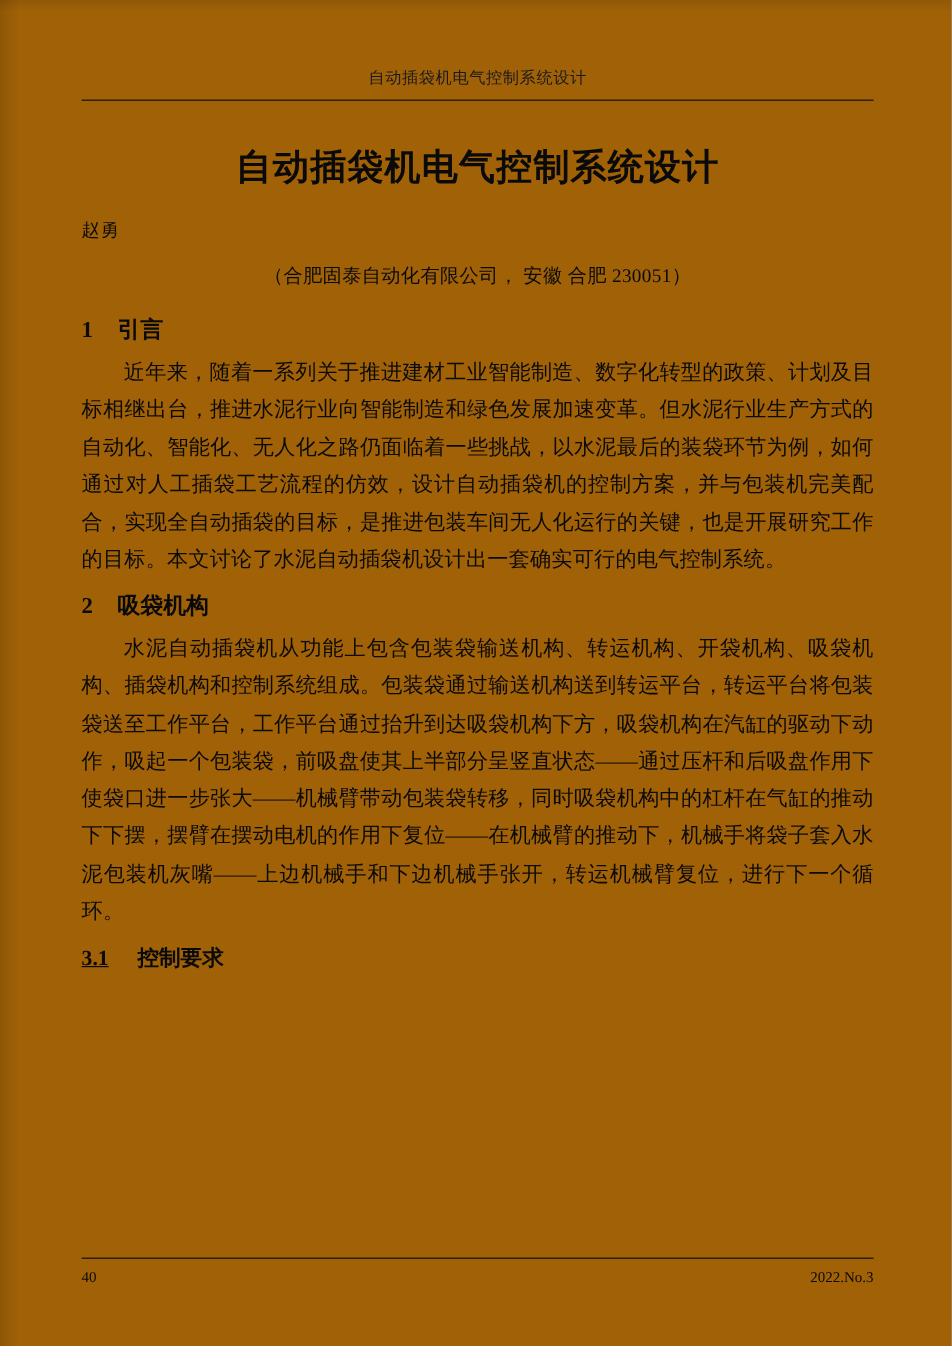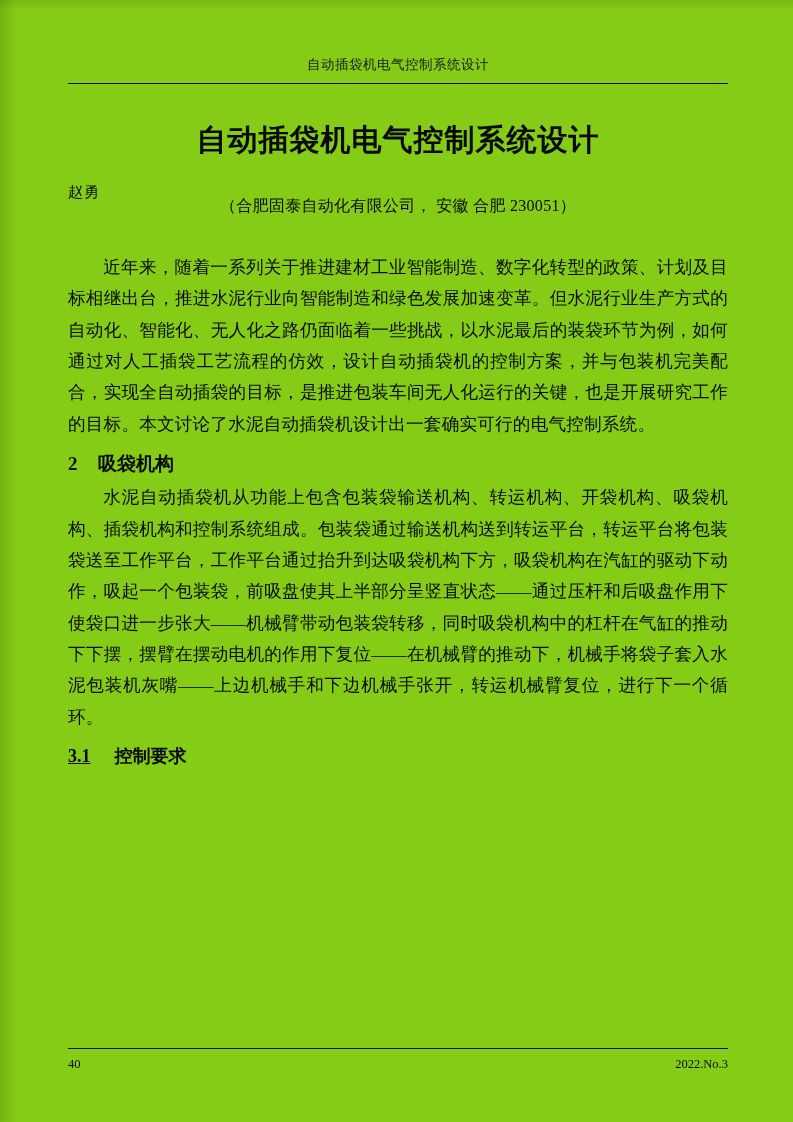--- a/index.html
+++ b/index.html
@@ -4,21 +4,21 @@
 <style>
   html, body {
     margin: 0;
     padding: 0;
     background: #9a9a9a;
   }
   .page {
     position: relative;
     width: 793px;
     height: 1122px;
-    background: #84cc16;
+    background: #a16207;
     margin: 0 auto;
     box-sizing: border-box;
     font-family: "Liberation Serif", "DejaVu Serif", serif;
     color: #0a0a0a;
     overflow: hidden;
   }
   .page-inner {
     position: absolute;
     left: 68px;
     top: 0;
@@ -62,21 +62,21 @@
     position: absolute;
     top: 183px;
     left: 0;
     width: 660px;
     text-align: left;
     font-size: 15px;
     letter-spacing: 1px;
   }
   .doc-affil {
     position: absolute;
-    top: 196px;
+    top: 220px;
     left: 0;
     width: 660px;
     text-align: center;
     font-size: 16px;
     letter-spacing: 0.3px;
   }
 
   
   .body-flow {
     position: absolute;
@@ -166,20 +166,23 @@
 
     <div class="running-head">自动插袋机电气控制系统设计</div>
     <div class="head-rule"></div>
 
     <div class="doc-title">自动插袋机电气控制系统设计</div>
     <div class="doc-author">赵勇</div>
     <div class="doc-affil">（合肥固泰自动化有限公司，  安徽   合肥   230051）</div>
 
     <div class="body-flow">
 
+      <h2 class="sec">
+        <span class="num">1</span><span>引言</span>
+      </h2>
       <p class="para">近年来，随着一系列关于推进建材工业智能制造、数字化转型的政策、计划及目标相继出台，推进水泥行业向智能制造和绿色发展加速变革。但水泥行业生产方式的自动化、智能化、无人化之路仍面临着一些挑战，以水泥最后的装袋环节为例，如何通过对人工插袋工艺流程的仿效，设计自动插袋机的控制方案，并与包装机完美配合，实现全自动插袋的目标，是推进包装车间无人化运行的关键，也是开展研究工作的目标。本文讨论了水泥自动插袋机设计出一套确实可行的电气控制系统。</p>
 
       <h2 class="sec">
         <span class="num">2</span><span>吸袋机构</span>
       </h2>
       <p class="para">水泥自动插袋机从功能上包含包装袋输送机构、转运机构、开袋机构、吸袋机构、插袋机构和控制系统组成。包装袋通过输送机构送到转运平台，转运平台将包装袋送至工作平台，工作平台通过抬升到达吸袋机构下方，吸袋机构在汽缸的驱动下动作，吸起一个包装袋，前吸盘使其上半部分呈竖直状态——通过压杆和后吸盘作用下使袋口进一步张大——机械臂带动包装袋转移，同时吸袋机构中的杠杆在气缸的推动下下摆，摆臂在摆动电机的作用下复位——在机械臂的推动下，机械手将袋子套入水泥包装机灰嘴——上边机械手和下边机械手张开，转运机械臂复位，进行下一个循环。</p>
 
 
       <h3 class="subsec">
         <span class="num">3.1</span><span>控制要求</span>

